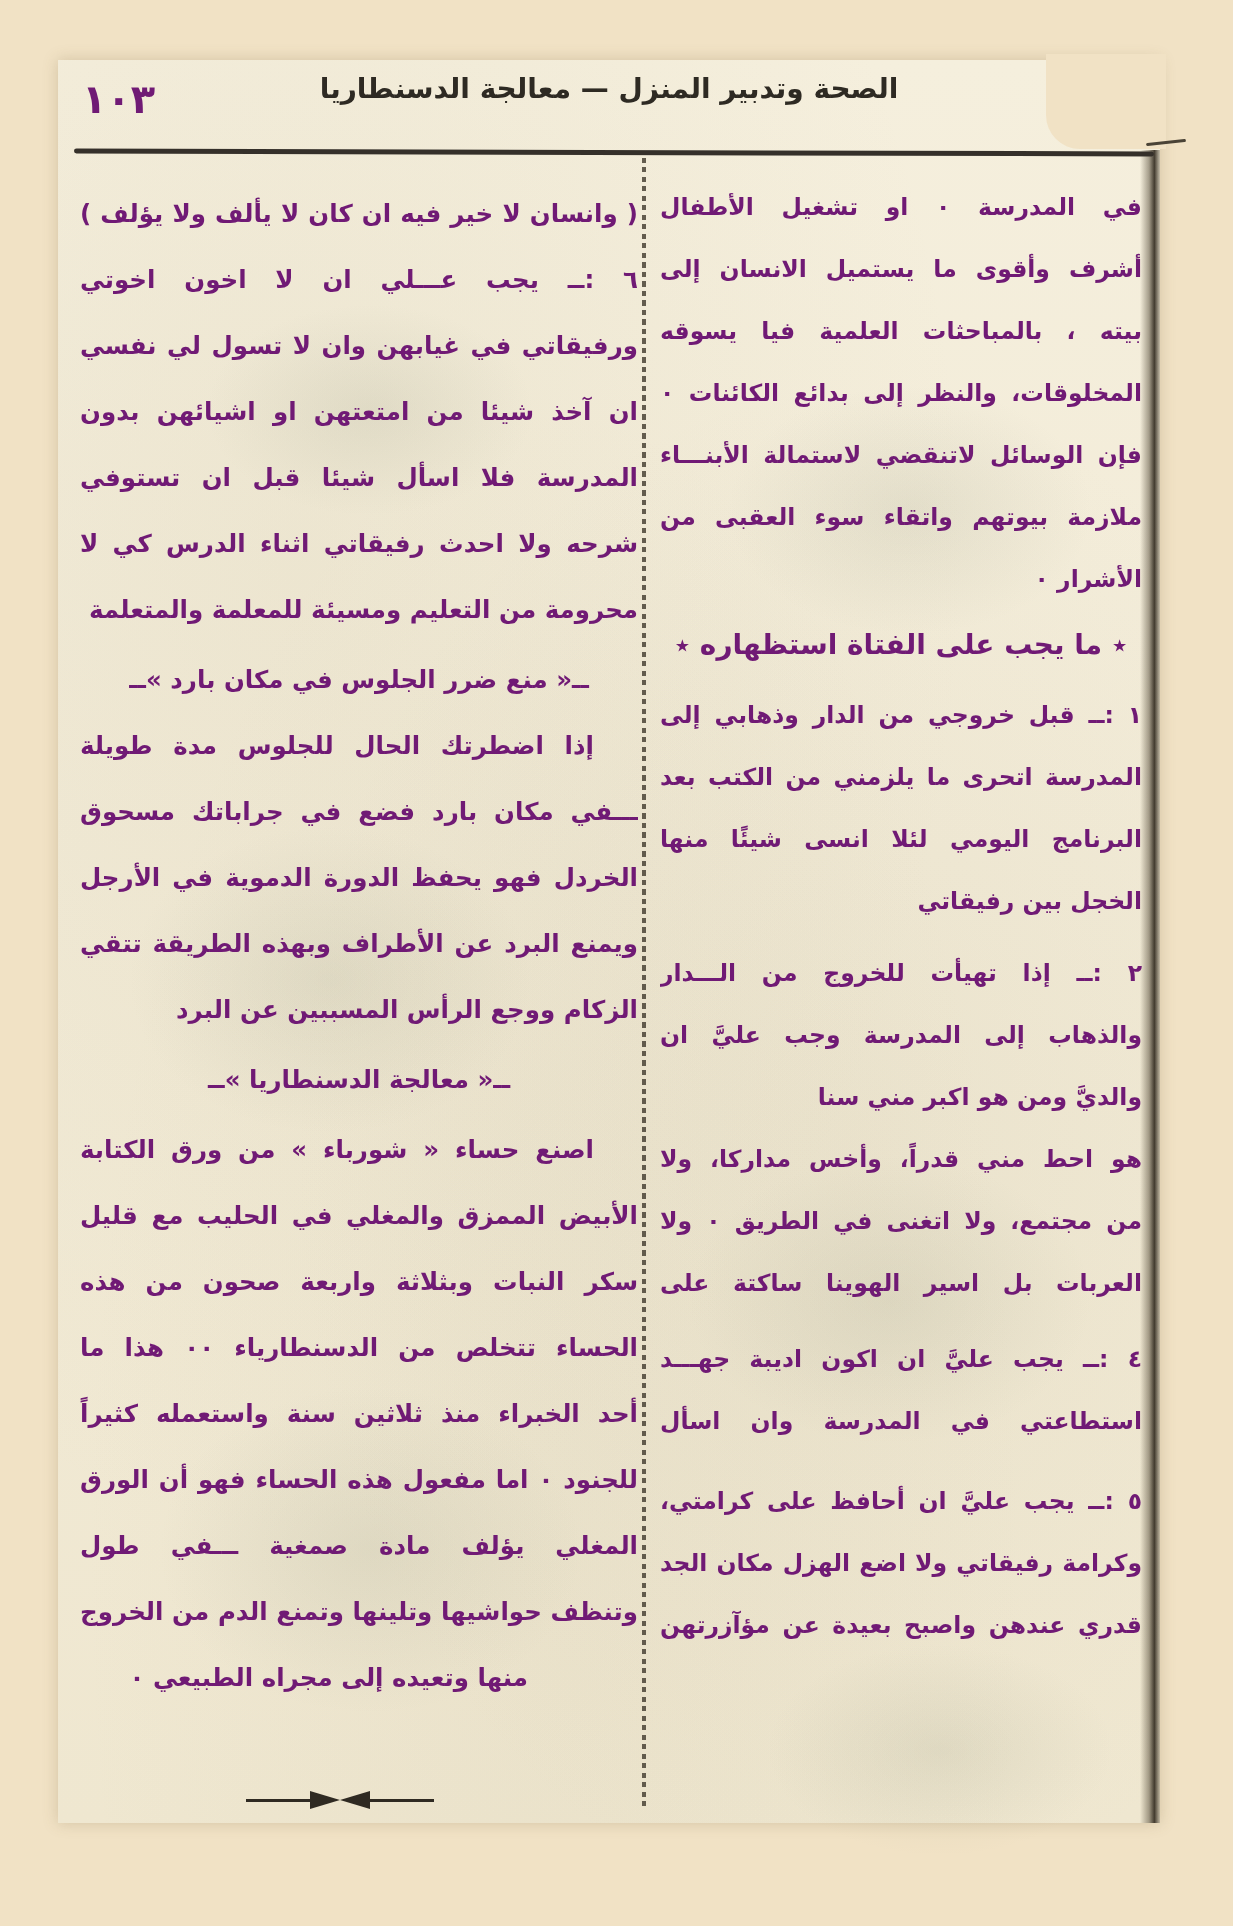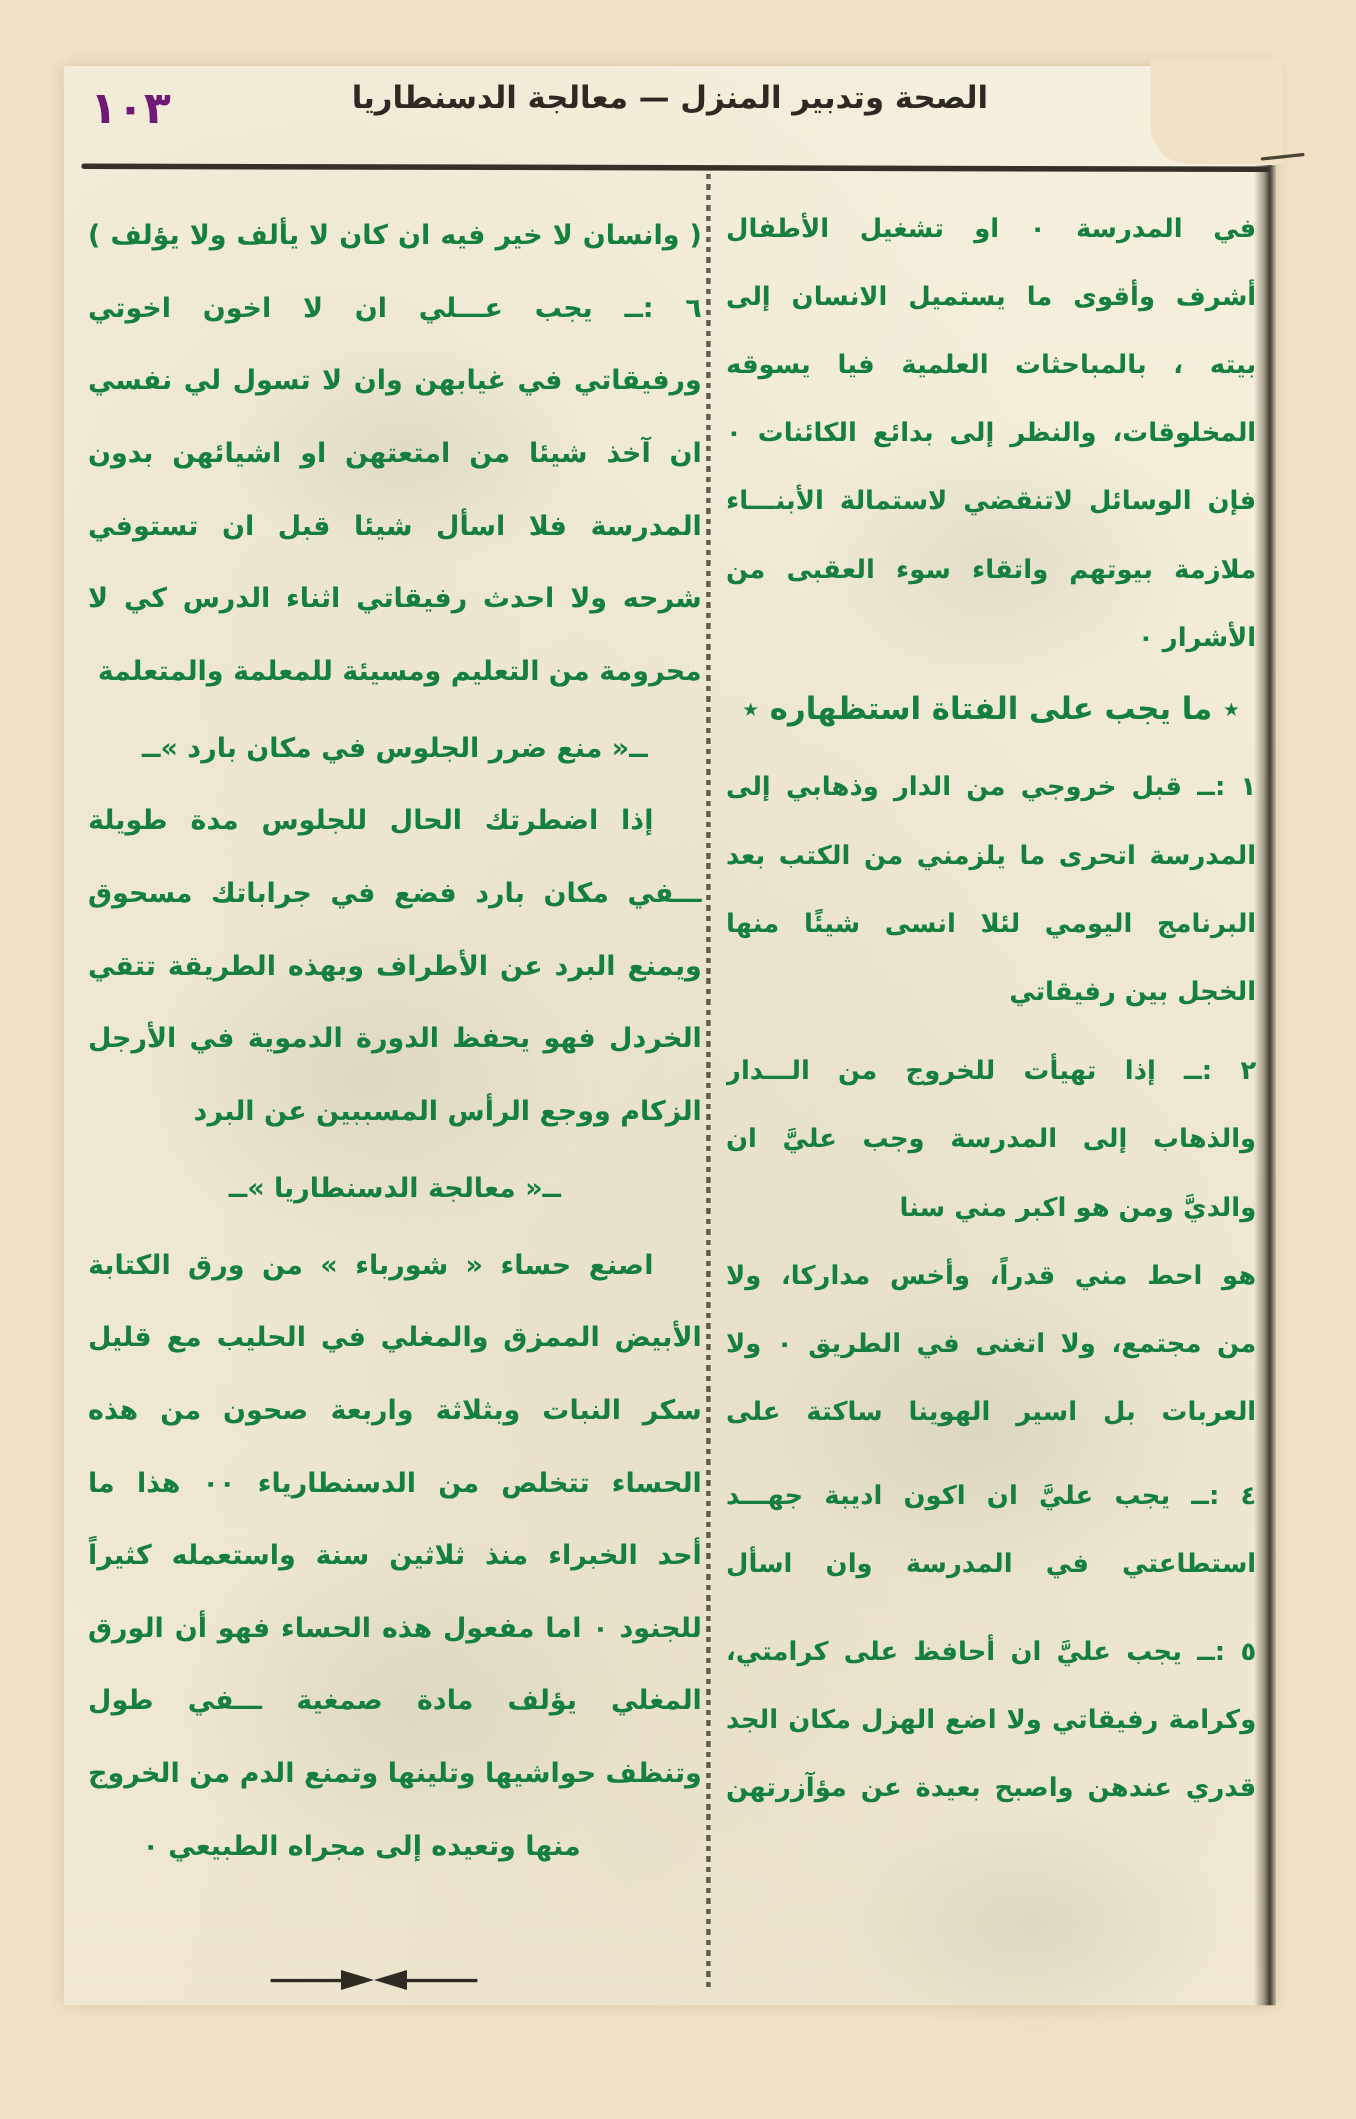--- a/index.html
+++ b/index.html
@@ -51,21 +51,21 @@
     background:#4a4336;transform:rotate(-6deg);border-radius:2px;
   }
   
   #column-divider{
     position:absolute;left:642px;top:158px;width:4px;height:1652px;
     background:repeating-linear-gradient(to bottom,
       #4a4336 0px,#4a4336 5px, transparent 5px, transparent 9.5px);
     opacity:.85;
   }
   
-  .col{position:absolute;direction:rtl;color:#15803d;font-weight:700;}
+  .col{position:absolute;direction:rtl;color:#701a75;font-weight:700;}
   #col-right{left:660px;top:180px;width:482px;font-size:23.5px;}
   #col-left {left:80px; top:186px;width:558px;font-size:24.5px;}
   #col-right > div{height:62px;line-height:54px;overflow:hidden;}
   #col-left  > div{height:66px;line-height:56px;overflow:hidden;}
   .j{text-align:justify;text-align-last:justify;}
   .s{text-align:right;}
   .c{text-align:center;font-size:28px;}
   .sub{text-align:center;}
   
   #end-rule{
@@ -128,22 +128,22 @@
     <div class="j">( وانسان لا خير فيه ان كان لا يألف ولا يؤلف )</div>
     <div class="j">٦ :ــ يجب عـــلي ان لا اخون اخوتي</div>
     <div class="j">ورفيقاتي في غيابهن وان لا تسول لي نفسي</div>
     <div class="j">ان آخذ شيئا من امتعتهن او اشيائهن بدون علمهن</div>
     <div class="j">المدرسة فلا اسأل شيئا قبل ان تستوفي المعلمة</div>
     <div class="j">شرحه ولا احدث رفيقاتي اثناء الدرس كي لا اكون</div>
     <div class="s">محرومة من التعليم ومسيئة للمعلمة والمتعلمة ٠</div>
     <div class="sub" style="margin-top: 4px;">ــ« منع ضرر الجلوس في مكان بارد »ــ</div>
     <div class="j" style="padding-inline-start: 44px;">إذا اضطرتك الحال للجلوس مدة طويلة</div>
     <div class="j">ـــفي مكان بارد فضع في جراباتك مسحوق</div>
+    <div class="j">الخردل فهو يحفظ الدورة الدموية في الأرجل</div>
     <div class="j">ويمنع البرد عن الأطراف وبهذه الطريقة تتقي</div>
-    <div class="j">الخردل فهو يحفظ الدورة الدموية في الأرجل</div>
     <div class="s">الزكام ووجع الرأس المسببين عن البرد</div>
     <div class="sub" style="margin-top: 4px;">ــ« معالجة الدسنطاريا »ــ</div>
     <div class="j" style="margin-top: 4px; padding-inline-start: 44px;">اصنع حساء « شورباء » من ورق الكتابة</div>
     <div class="j">الأبيض الممزق والمغلي في الحليب مع قليل من</div>
     <div class="j">سكر النبات وبثلاثة واربعة صحون من هذه</div>
     <div class="j">الحساء تتخلص من الدسنطارياء ٠٠ هذا ما وصفه</div>
     <div class="j">أحد الخبراء منذ ثلاثين سنة واستعمله كثيراً</div>
     <div class="j">للجنود ٠ اما مفعول هذه الحساء فهو أن الورق</div>
     <div class="j">المغلي يؤلف مادة صمغية ـــفي طول المصارين</div>
     <div class="j">وتنظف حواشيها وتلينها وتمنع الدم من الخروج</div>

